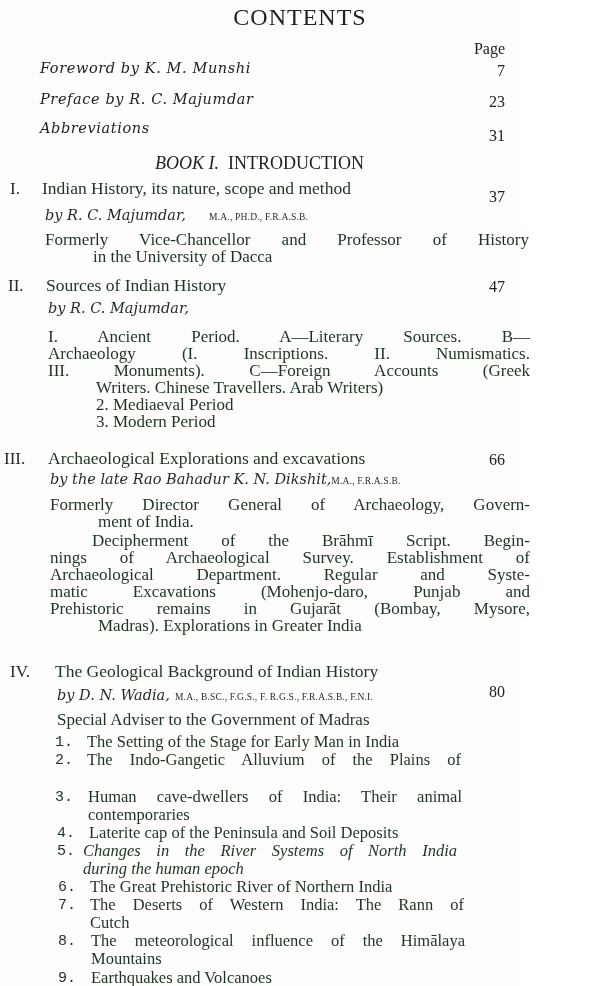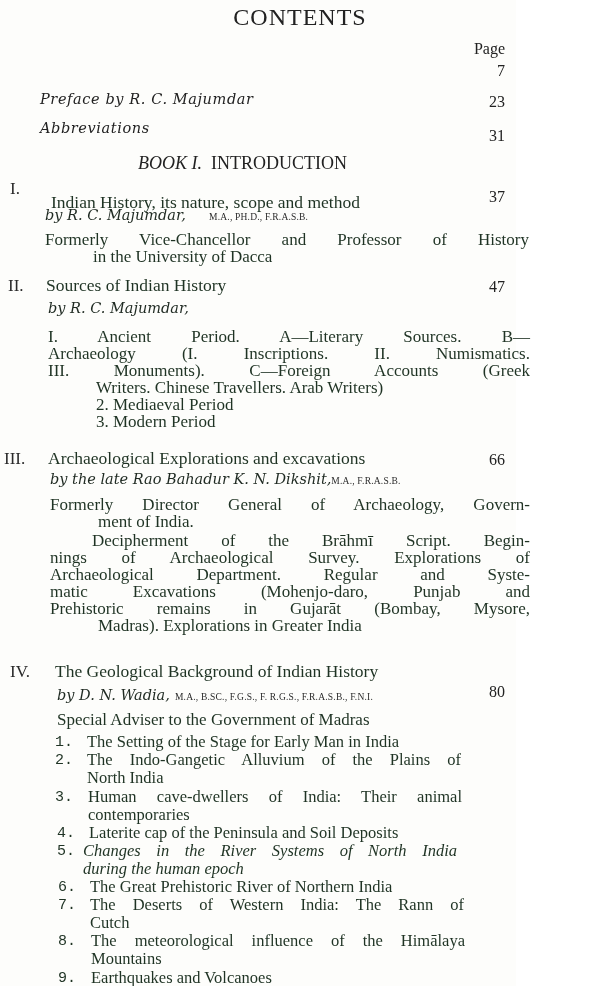--- a/index.html
+++ b/index.html
@@ -50,21 +50,21 @@
     font-size: 16px;
     text-align: right;
     color: #222;
   }
   .book-head {
     left: 138px; top: 153px;
     font-family: "Liberation Serif", serif;
     font-size: 18px;
     color: #222;
   }
-  .book-head .it { font-style: italic; }
+  .book-head .it { font-style: italic; margin-left: 17px; }
   .roman {
     font-family: "Liberation Serif", serif;
     font-size: 17px;
     color: #2a2a2a;
   }
   .ch-title {
     font-family: "Liberation Serif", serif;
     font-size: 17.5px;
     color: #1f3324;
   }
@@ -123,34 +123,35 @@
   .sub-list .txt .ln.last { text-align-last: left; }
 </style>
 </head>
 <body>
 
 <div class="page">
 
   <div class="abs title">CONTENTS</div>
   <div class="abs page-col-label">Page</div>
 
+  <div class="abs front" style="top:60px;">Foreword by K. M. Munshi</div>
   <div class="abs pnum" style="top:62px;">7</div>
 
   <div class="abs front" style="top:91px;">Preface by R. C. Majumdar</div>
   <div class="abs pnum" style="top:93px;">23</div>
 
   <div class="abs front" style="top:120px;">Abbreviations</div>
   <div class="abs pnum" style="top:127px;">31</div>
 
   <div class="abs book-head">
     <span class="it">BOOK I.</span>&nbsp;&nbsp;<span>INTRODUCTION</span>
   </div>
 
   <div class="abs roman" style="left:10px; top:179px;">I.</div>
-  <div class="abs ch-title" style="left:42px; top:192px;margin-left:9px;">Indian History, its nature, scope and method</div>
+  <div class="abs ch-title" style="left:42px; top:178px;">Indian History, its nature, scope and method</div>
   <div class="abs pnum" style="top:188px;">37</div>
   <div class="abs" style="left:45px; top:205px;">
     <span class="author">by R. C. Majumdar,</span>
     <span class="quals" style="margin-left:18px;text-align:center;">M.A., PH.D., F.R.A.S.B.</span>
   </div>
   <div class="block" style="left:45px; top:231px; width:484px;">
     <span class="ln">Formerly Vice-Chancellor and Professor of History</span>
     <span class="ln last">in the University of Dacca</span>
   </div>
 
@@ -172,21 +173,21 @@
   <div class="abs pnum" style="top:451px;">66</div>
   <div class="abs" style="left:50px; top:469px;">
     <span class="author">by the late Rao Bahadur K. N. Dikshit,</span><span class="quals">M.A., F.R.A.S.B.</span>
   </div>
   <div class="block" style="left:50px; top:496px; width:480px;">
     <span class="ln">Formerly Director General of Archaeology, Govern-</span>
     <span class="ln last">ment of India.</span>
   </div>
   <div class="block" style="left:50px; top:532px; width:480px;">
     <span class="ln" style="padding-left:42px;">Decipherment of the Brāhmī Script. Begin-</span>
-    <span class="ln">nings of Archaeological Survey. Explorations of</span>
+    <span class="ln">nings of Archaeological Survey. Establishment of</span>
     <span class="ln">Archaeological Department. Regular and Syste-</span>
     <span class="ln">matic Excavations (Mohenjo-daro, Punjab and</span>
     <span class="ln">Prehistoric remains in Gujarāt (Bombay, Mysore,</span>
     <span class="ln last">Madras). Explorations in Greater India</span>
   </div>
 
   <div class="abs roman" style="left:10px; top:662px;">IV.</div>
   <div class="abs ch-title" style="left:55px; top:661px;">The Geological Background of Indian History</div>
   <div class="abs pnum" style="top:663px;margin-top:20px;">80</div>
   <div class="abs" style="left:57px; top:685px;">
@@ -199,21 +200,20 @@
     <div class="row" style="left:0; top:0;">
       <span class="num" style="left:55px; top:734px;">1.</span>
       <span class="txt" style="left:87px; top:733px;">
         <span class="ln last">The Setting of the Stage for Early Man in India</span>
       </span>
     </div>
     <div class="row" style="left:0; top:0;">
       <span class="num" style="left:55px; top:752px;">2.</span>
       <span class="txt" style="left:87px; top:751px;">
         <span class="ln">The Indo-Gangetic Alluvium of the Plains of</span>
-        <span class="ln last">North India</span>
       </span>
     </div>
     <div class="row" style="left:0; top:0;">
       <span class="num" style="left:55px; top:789px;">3.</span>
       <span class="txt" style="left:88px; top:788px;">
         <span class="ln">Human cave-dwellers of India: Their animal</span>
         <span class="ln last">contemporaries</span>
       </span>
     </div>
     <div class="row" style="left:0; top:0;">

